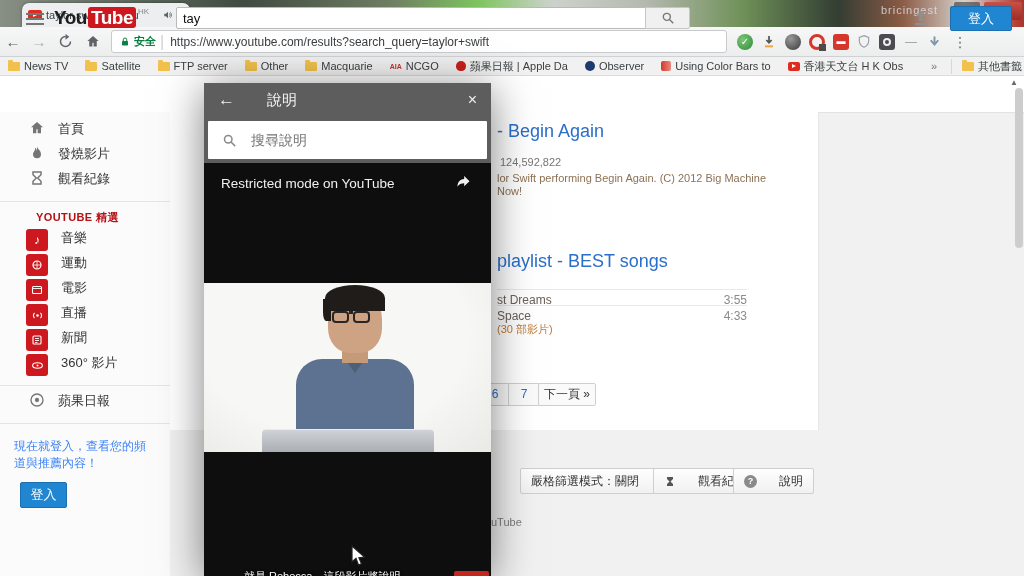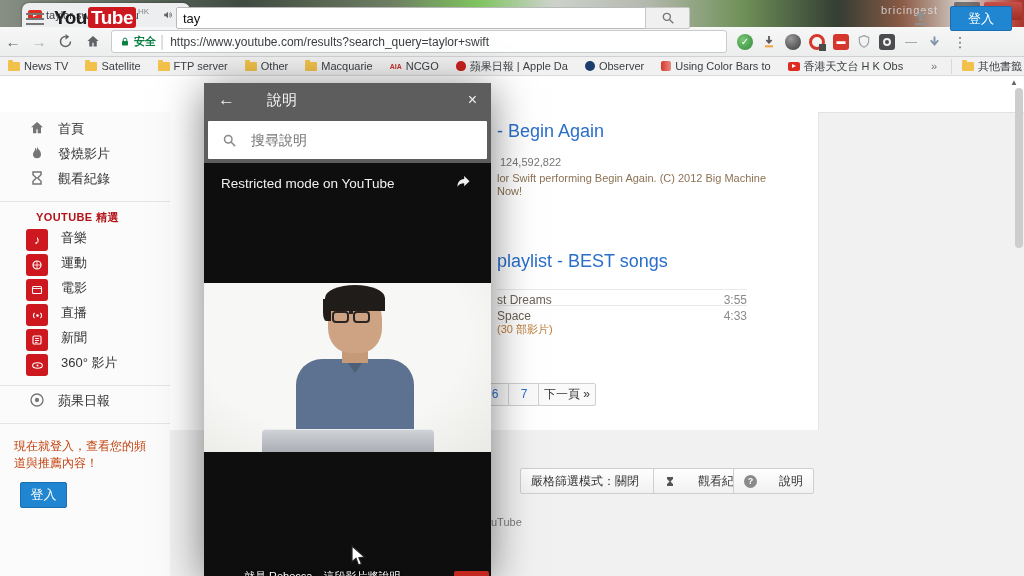--- a/index.html
+++ b/index.html
@@ -80,21 +80,21 @@
   #scrollbar{left:1015px;top:88px;width:8px;height:160px;background:#cdcdcd;border-radius:4px;}
   
   #sidebar{left:0;top:112px;width:170px;height:464px;background:#fbfbfb;}
   .sb-row{display:flex;align-items:flex-start;height:25px;padding-left:29px;}
   .sb-row .lbl{font-size:13px;color:#333;margin-left:13px;}
   .sb-div{height:1px;background:#e5e5e5;margin:6px 0 6px 0;}
   #sb-section{font-size:11px;font-weight:bold;color:#b31217;padding:2px 0 4px 36px;letter-spacing:.4px;}
   .tile{width:22px;height:22px;background:#cc181e;border-radius:3px;flex:0 0 auto;margin-left:-3px;
     display:flex;align-items:center;justify-content:center;color:#fff;font-size:12px;}
   .sb-ico{width:16px;height:16px;flex:0 0 auto;margin-left:0;}
-  #sb-promo{padding:8px 14px 6px 14px;font-size:12px;color:#c2410c;line-height:17px;}
+  #sb-promo{padding:8px 14px 6px 14px;font-size:12px;color:#3b82f6;line-height:17px;}
   #sb-signin{margin:4px 0 0 20px;width:45px;height:24px;line-height:24px;}
   
   #results-card{left:170px;top:112px;width:648px;height:318px;background:#fff;border-right:1px solid #e6e6e6;}
   .r-title{font-size:18px;color:#2a6ecb;}
   .r-meta{font-size:11px;color:#767676;}
   .r-desc{font-size:11px;color:#8d7254;}
   .track{position:absolute;width:250px;display:flex;justify-content:space-between;
     font-size:12px;color:#6b6258;border-top:1px solid #e9e9e9;padding-top:3px;}
   .pg-btn{position:absolute;top:383px;height:21px;min-width:20px;line-height:21px;text-align:center;
     background:#fafafa;border:1px solid #cfcfcf;border-radius:2px;font-size:12px;color:#2a6ecb;padding:0 5px;}

